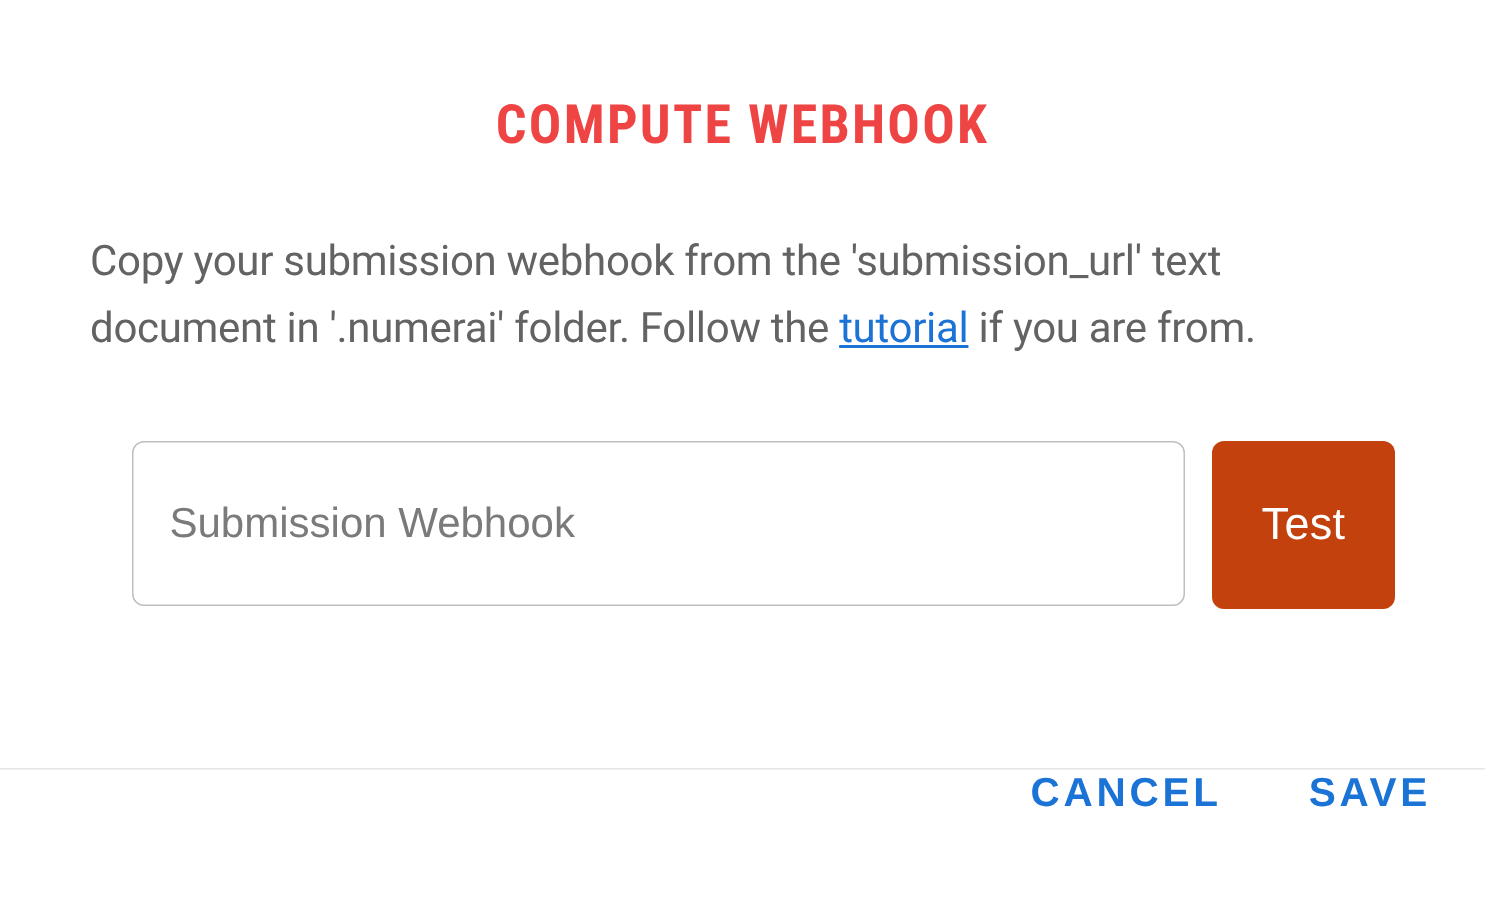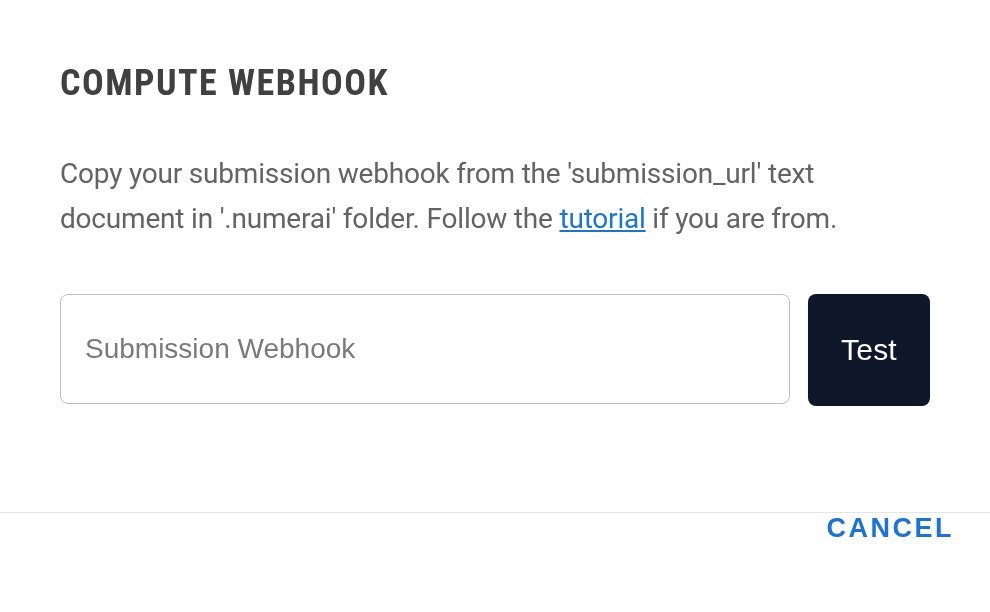--- a/index.html
+++ b/index.html
@@ -15,23 +15,24 @@
       position: relative;
     }
     .content {
       padding: 62px 60px 0 60px;
     }
     .heading {
       font-family: -apple-system, BlinkMacSystemFont, "Segoe UI", Roboto, Helvetica, Arial, sans-serif;
       font-size: 36px;
       font-weight: 700;
       letter-spacing: 1.5px;
-      color: #404040;
+      color: #ef4444;
       margin-bottom: 48px;
       font-stretch: condensed;
+      text-align: center;
     }
     .description {
       font-size: 28px;
       color: #636363;
       line-height: 1.6;
       margin-bottom: 52px;
       letter-spacing: -0.2px;
     }
     .tutorial-link {
       color: #1b73d6;
@@ -44,28 +45,29 @@
     }
     .webhook-input {
       flex: 1;
       height: 110px;
       border: 1px solid #bfbfbf;
       border-radius: 8px;
       font-size: 28px;
       padding: 0 24px;
       color: #1a1a1a;
       outline: none;
+      margin-left: 28px;
     }
     .webhook-input::placeholder {
       color: #7a7a7a;
     }
     .test-btn {
       width: 122px;
       height: 112px;
-      background: #0f172a;
+      background: #c2410c;
       color: #fff;
       border: none;
       border-radius: 8px;
       font-size: 30px;
       font-weight: 400;
       cursor: pointer;
       letter-spacing: 0.2px;
     }
     .footer {
       position: absolute;
@@ -101,13 +103,14 @@
   </p>
 
   <div class="input-row">
     <input type="text" class="webhook-input" placeholder="Submission Webhook" style="">
     <button class="test-btn">Test</button>
   </div>
 </div>
 
 <div class="footer">
   <button class="footer-btn">CANCEL</button>
+  <button class="footer-btn">SAVE</button>
 </div>
 
 </body></html>

